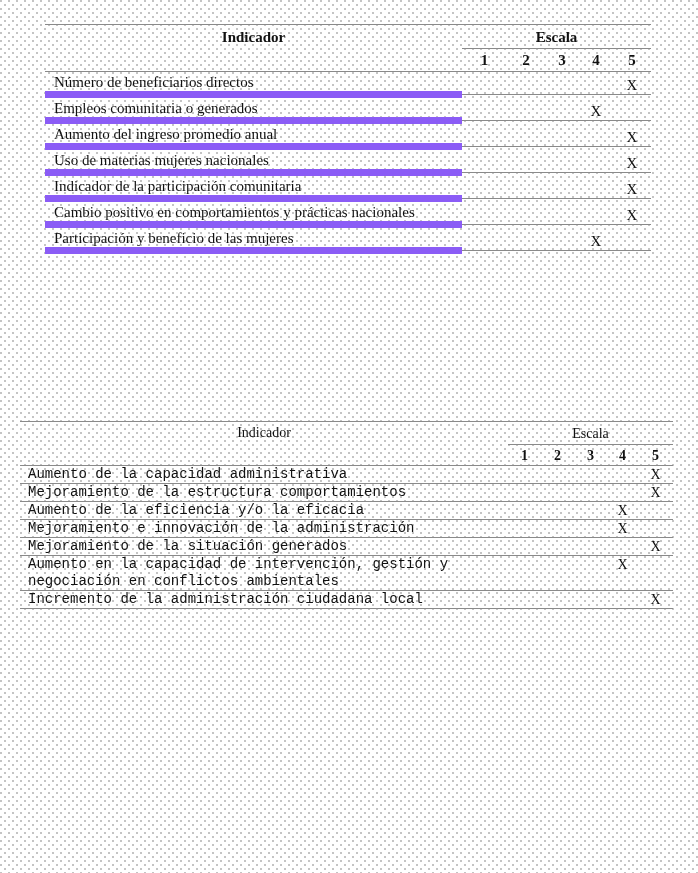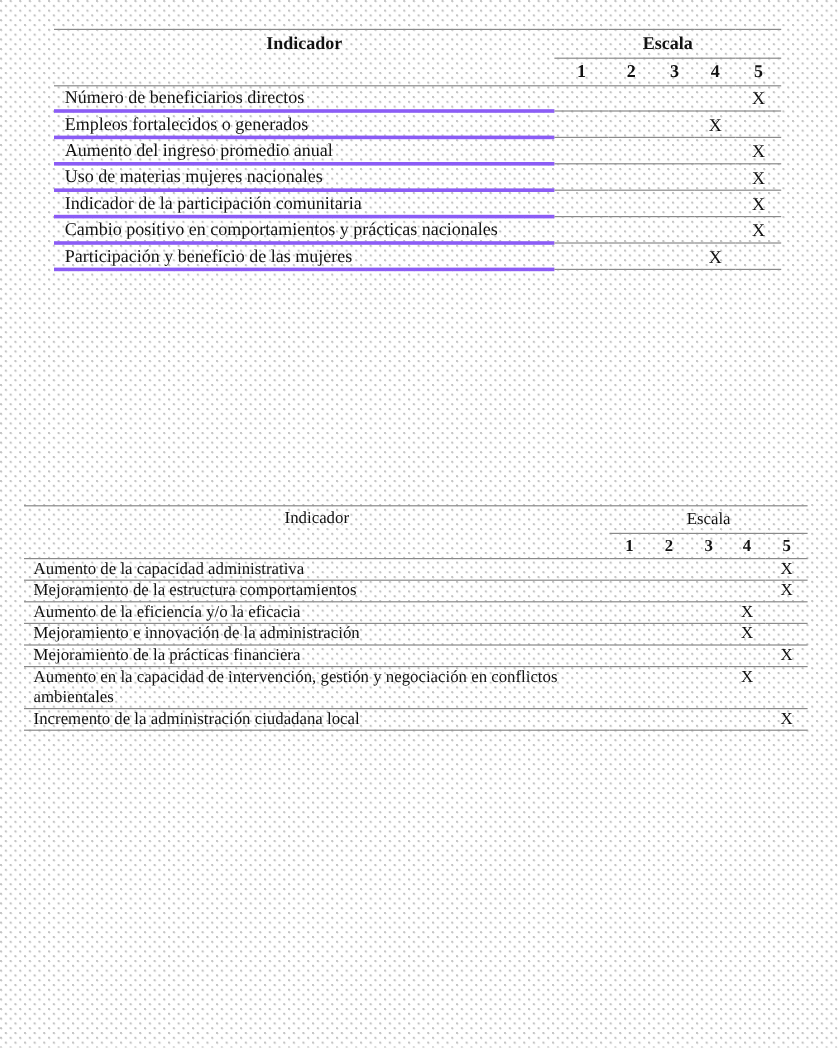--- a/index.html
+++ b/index.html
@@ -56,21 +56,21 @@
     #t1 .h-num {
       font-weight: bold;
       text-align: center;
       height: 21px;
       vertical-align: middle;
       border-bottom: 1px solid #8a8a8a;
     }
     #t1 td.lbl {
       padding-left: 9px;
       height: 19px;
-      border-bottom: 3px solid #8b5cf6;
+      border-bottom: 7px solid #8b5cf6;
       white-space: nowrap;
     }
     #t1 td.cell {
       text-align: center;
       height: 19px;
       border-bottom: 1px solid #8a8a8a;
       font-size: 15px;
     }
     #t1 col.c-lbl { width: 417px; }
     #t1 col.c1 { width: 45px; }
@@ -108,20 +108,21 @@
       text-align: center;
       height: 20px;
       vertical-align: middle;
       border-bottom: 1px solid #8a8a8a;
     }
     #t2 td.lbl {
       padding-left: 8px;
       height: 17px;
       border-bottom: 1px solid #8a8a8a;
       vertical-align: top;
+      font-family: Liberation Mono, monospace;
     }
     #t2 td.cell {
       text-align: center;
       vertical-align: top;
       border-bottom: 1px solid #8a8a8a;
     }
     #t2 col.c-lbl { width: 488px; }
     #t2 col.c1 { width: 33px; }
     #t2 col.c2 { width: 33px; }
     #t2 col.c3 { width: 33px; }
@@ -160,21 +161,21 @@
   <tbody>
     <tr>
       <td class="lbl">Número de beneficiarios directos</td>
       <td class="cell"></td>
       <td class="cell"></td>
       <td class="cell"></td>
       <td class="cell"></td>
       <td class="cell">X</td>
     </tr>
     <tr>
-      <td class="lbl">Empleos fortalecidos o generados</td>
+      <td class="lbl">Empleos comunitaria o generados</td>
       <td class="cell"></td>
       <td class="cell"></td>
       <td class="cell"></td>
       <td class="cell">X</td>
       <td class="cell"></td>
     </tr>
     <tr>
       <td class="lbl">Aumento del ingreso promedio anual</td>
       <td class="cell"></td>
       <td class="cell"></td>
@@ -266,21 +267,21 @@
     </tr>
     <tr>
       <td class="lbl">Mejoramiento e innovación de la administración</td>
       <td class="cell"></td>
       <td class="cell"></td>
       <td class="cell"></td>
       <td class="cell">X</td>
       <td class="cell"></td>
     </tr>
     <tr>
-      <td class="lbl">Mejoramiento de la prácticas financiera</td>
+      <td class="lbl">Mejoramiento de la situación generados</td>
       <td class="cell"></td>
       <td class="cell"></td>
       <td class="cell"></td>
       <td class="cell"></td>
       <td class="cell">X</td>
     </tr>
     <tr>
       <td class="lbl">
           <span class="wrap">Aumento en la capacidad de intervención, gestión y negociación en conflictos ambientales</span>
         </td>

